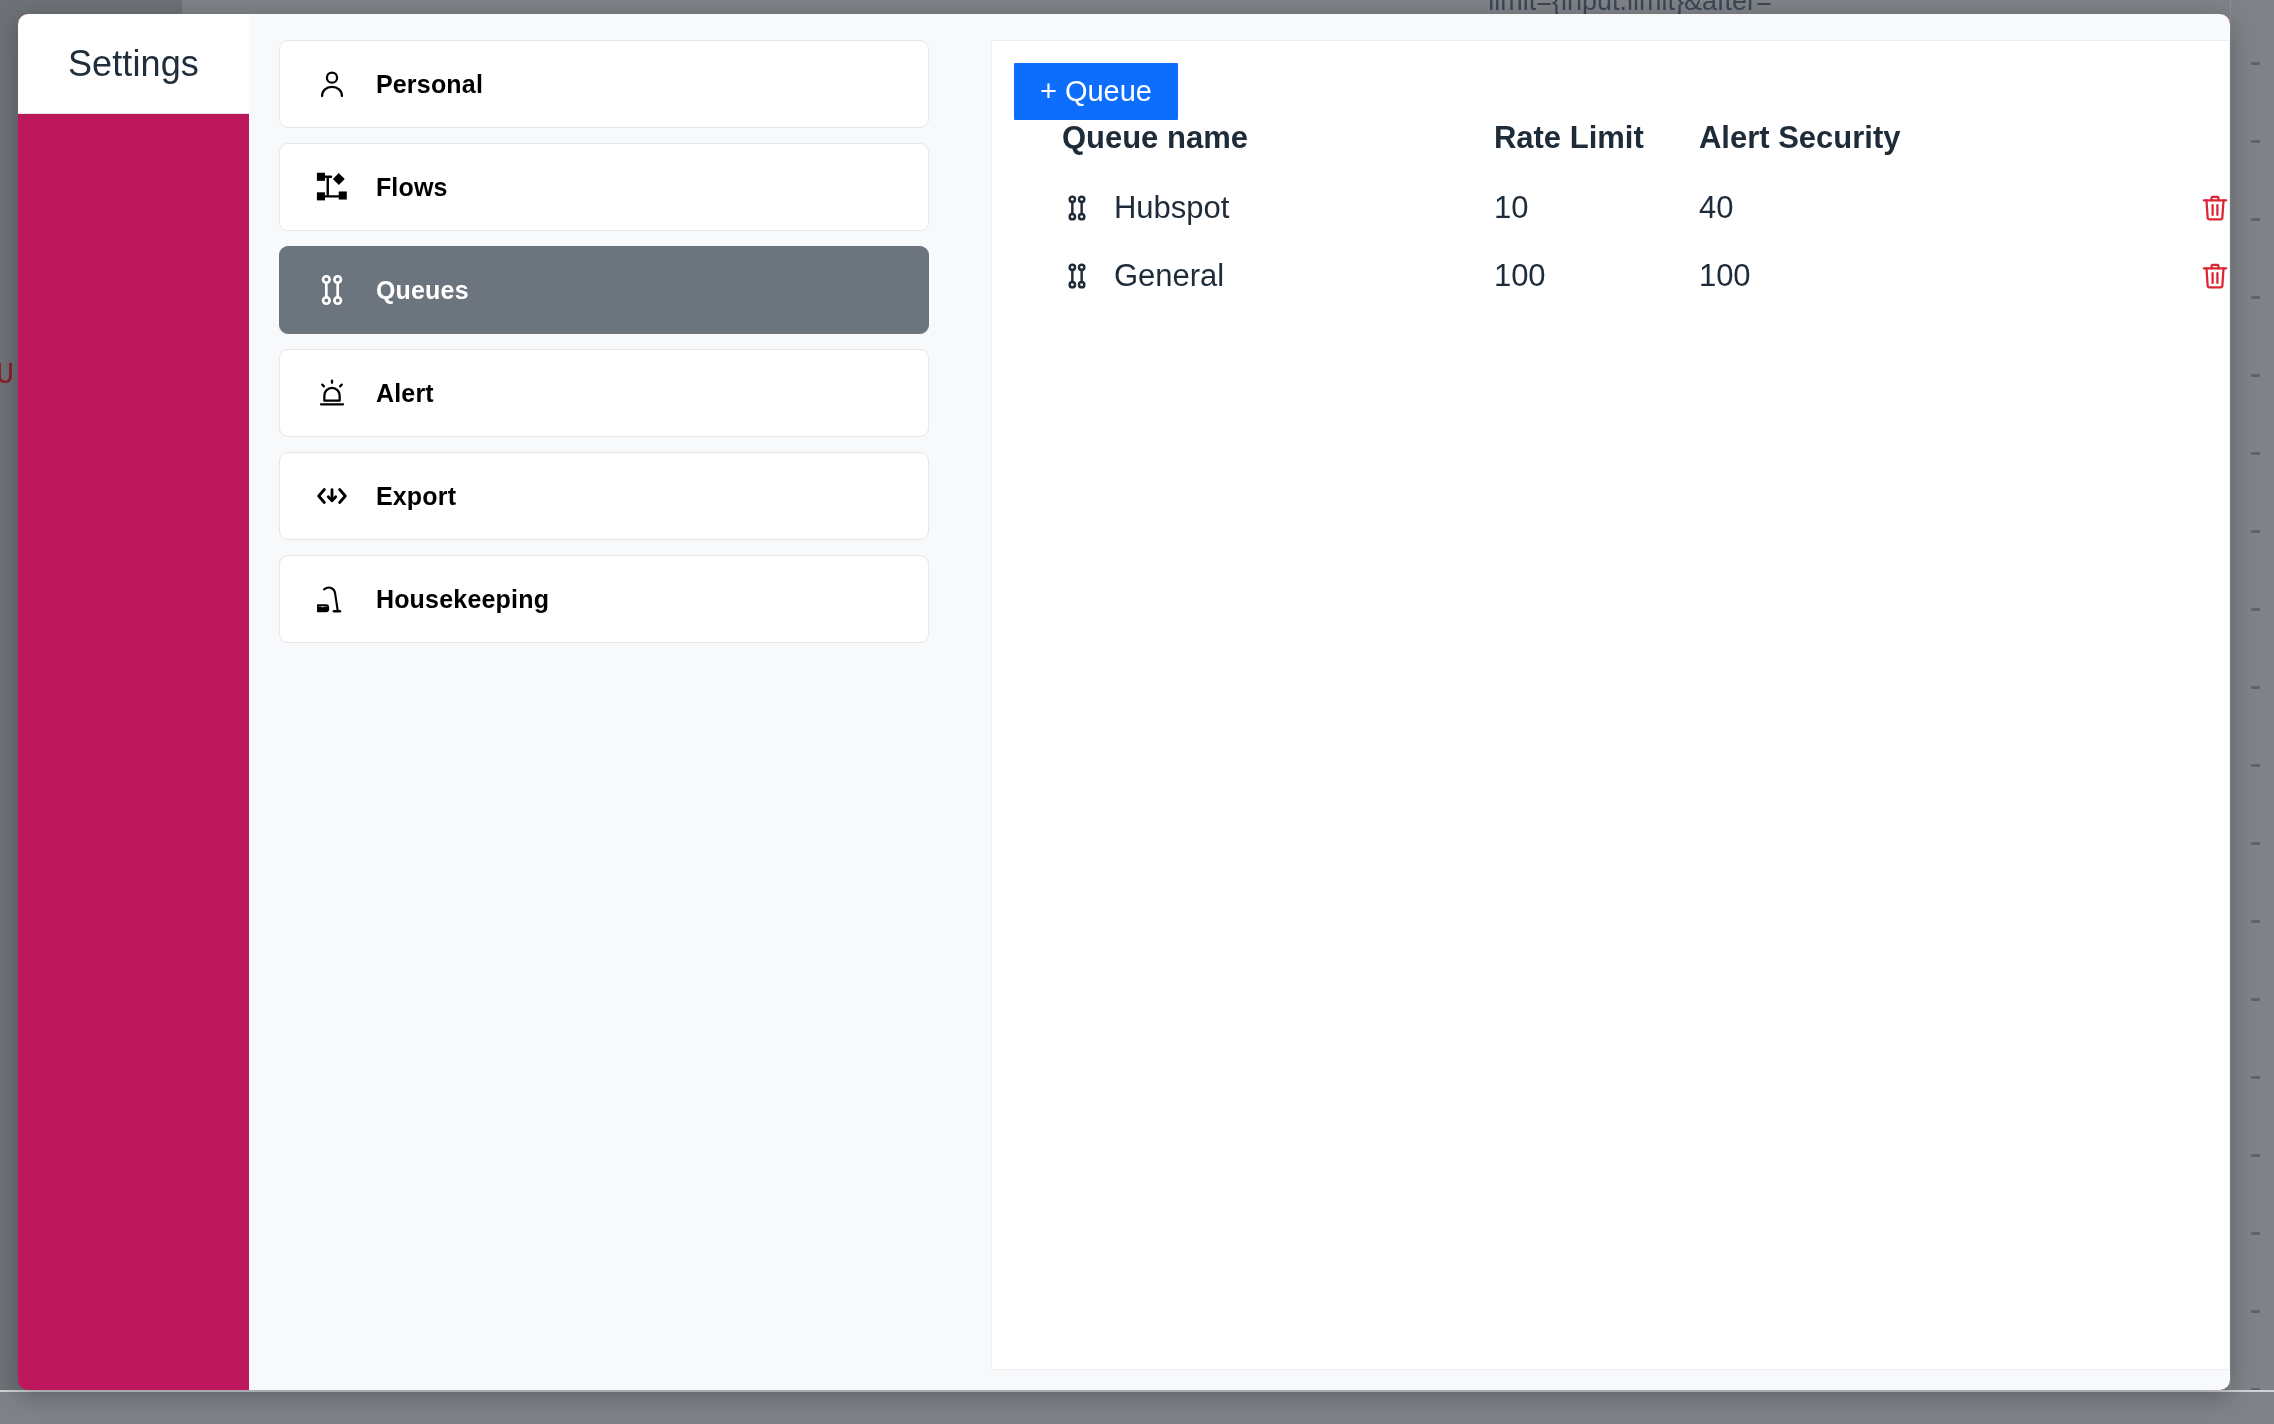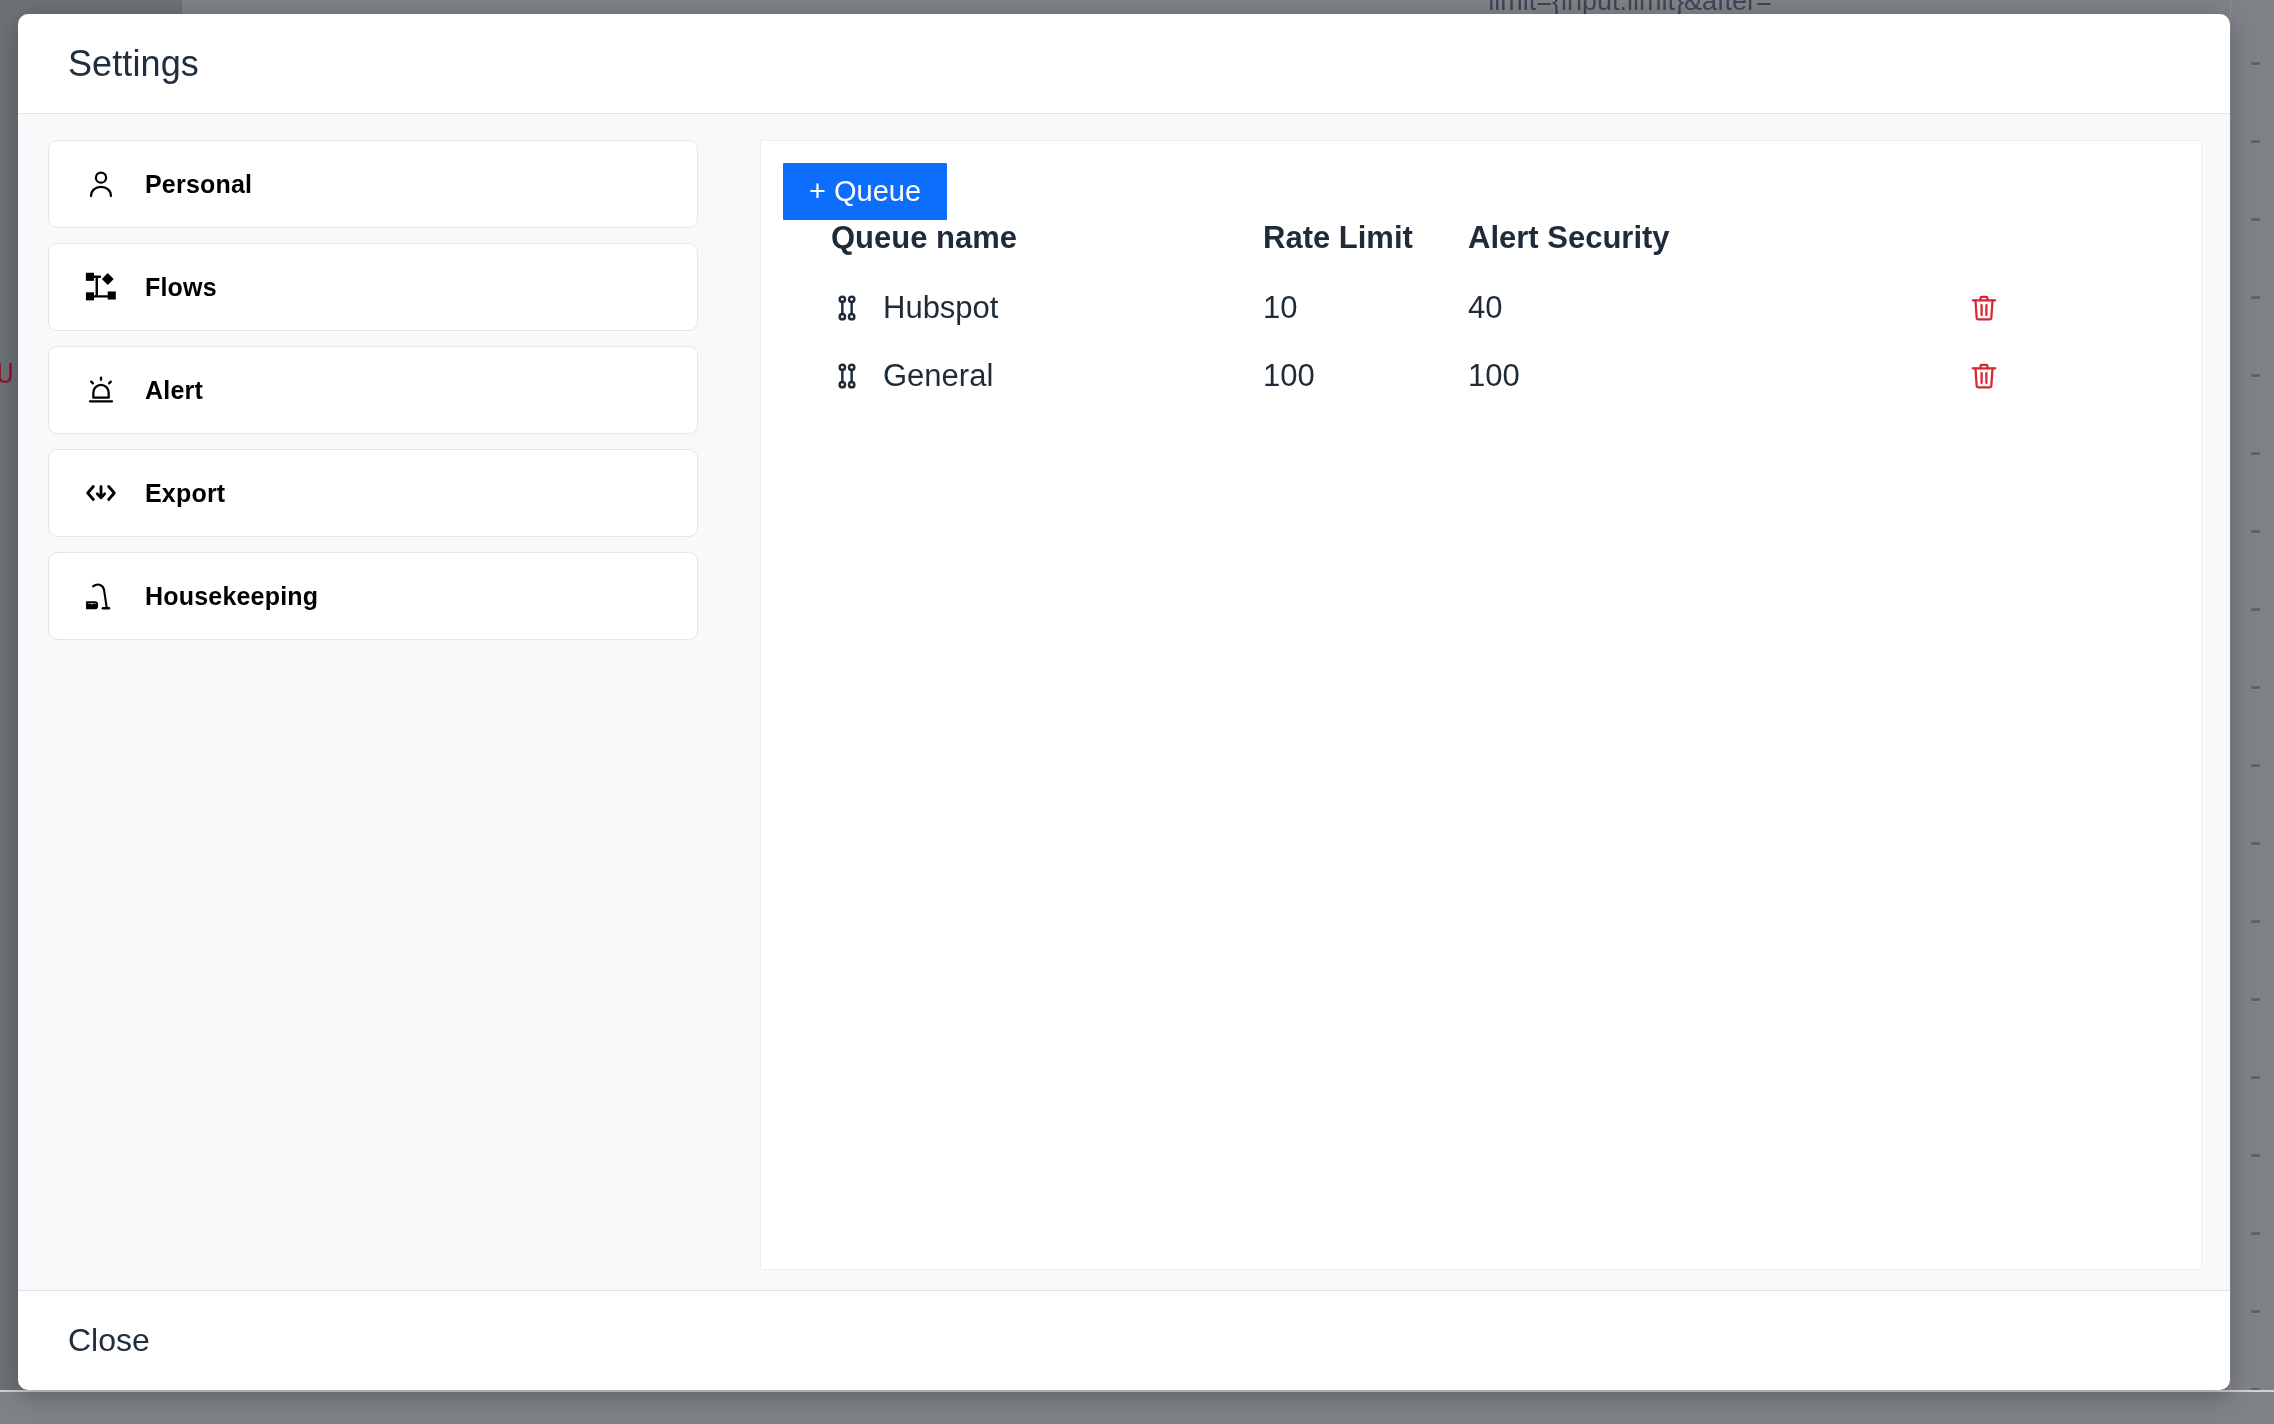--- a/index.html
+++ b/index.html
@@ -62,26 +62,26 @@
     border-radius: 1px;
   }
 
   
   #modal {
     position: absolute;
     left: 18px;
     top: 14px;
     width: 2212px;
     height: 1376px;
-    background: #c2410c;
+    background: #be185d;
     border-radius: 10px;
     box-shadow: 0 6px 26px rgba(0,0,0,0.28);
     overflow: hidden;
     display: flex;
-    flex-direction: column;
+    flex-direction: row;
   }
 
   #modal-header {
     height: 100px;
     flex: 0 0 100px;
     background: #ffffff;
     border-bottom: 1px solid #e3e5e9;
     display: flex;
     align-items: center;
     padding: 0 50px;
@@ -291,20 +291,33 @@
             <rect x="2.2" y="2.8" width="4" height="4" fill="currentColor"></rect>
             <rect x="2.2" y="16.6" width="4" height="4" fill="currentColor"></rect>
             <rect x="17.6" y="16.0" width="4" height="4" fill="currentColor"></rect>
             <path d="M16.8 3.4l3 3-3 3-3-3z" fill="currentColor"></path>
             <path d="M6.2 4.8h5.1M6.2 18.6h11M9 4.8v13.8" stroke-linecap="round"></path>
           </svg>
         </span>
         <span class="si-label">Flows</span>
       </div>
 
+      <div class="sidebar-item active">
+        <span class="si-icon">
+          <svg width="34" height="34" viewBox="0 0 24 24" fill="none" stroke="currentColor" stroke-width="1.9">
+            <circle cx="8" cy="4.6" r="2.3"></circle>
+            <circle cx="8" cy="19.4" r="2.3"></circle>
+            <path d="M8 6.9v10.2" stroke-linecap="round"></path>
+            <circle cx="16" cy="4.6" r="2.3"></circle>
+            <circle cx="16" cy="19.4" r="2.3"></circle>
+            <path d="M16 6.9v10.2" stroke-linecap="round"></path>
+          </svg>
+        </span>
+        <span class="si-label">Queues</span>
+      </div>
 
 
       <div class="sidebar-item">
         <span class="si-icon">
           <svg width="34" height="34" viewBox="0 0 24 24" fill="none" stroke="currentColor" stroke-width="1.6">
             <path d="M6.6 17.4v-3.6a5.4 5.4 0 0 1 10.8 0v3.6z" stroke-linejoin="round"></path>
             <path d="M4.2 20h15.6" stroke-linecap="round"></path>
             <path d="M12 3.2v1.6M5.1 6.1l1.2 1.2M18.9 6.1l-1.2 1.2" stroke-linecap="round"></path>
           </svg>
         </span>

